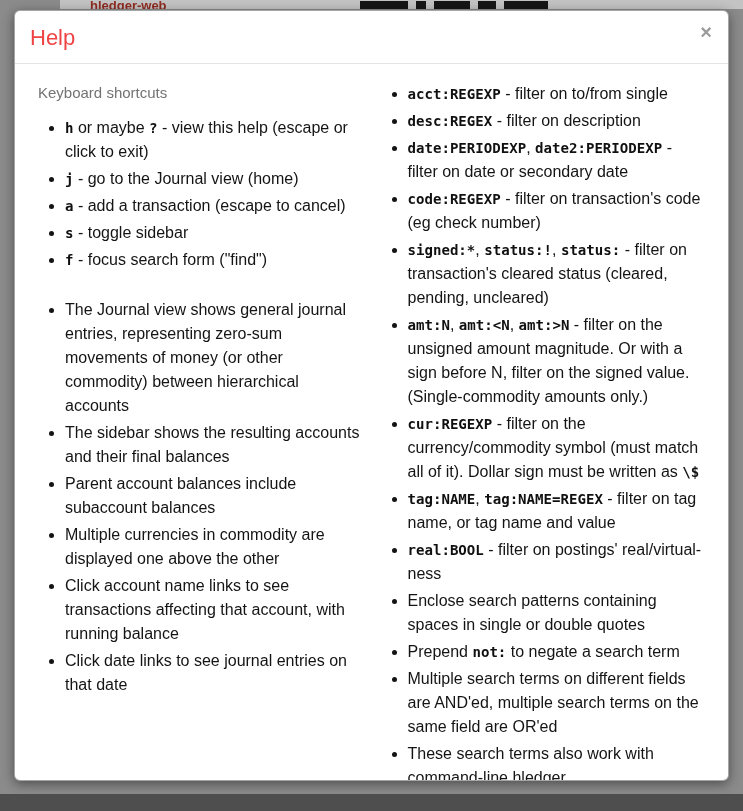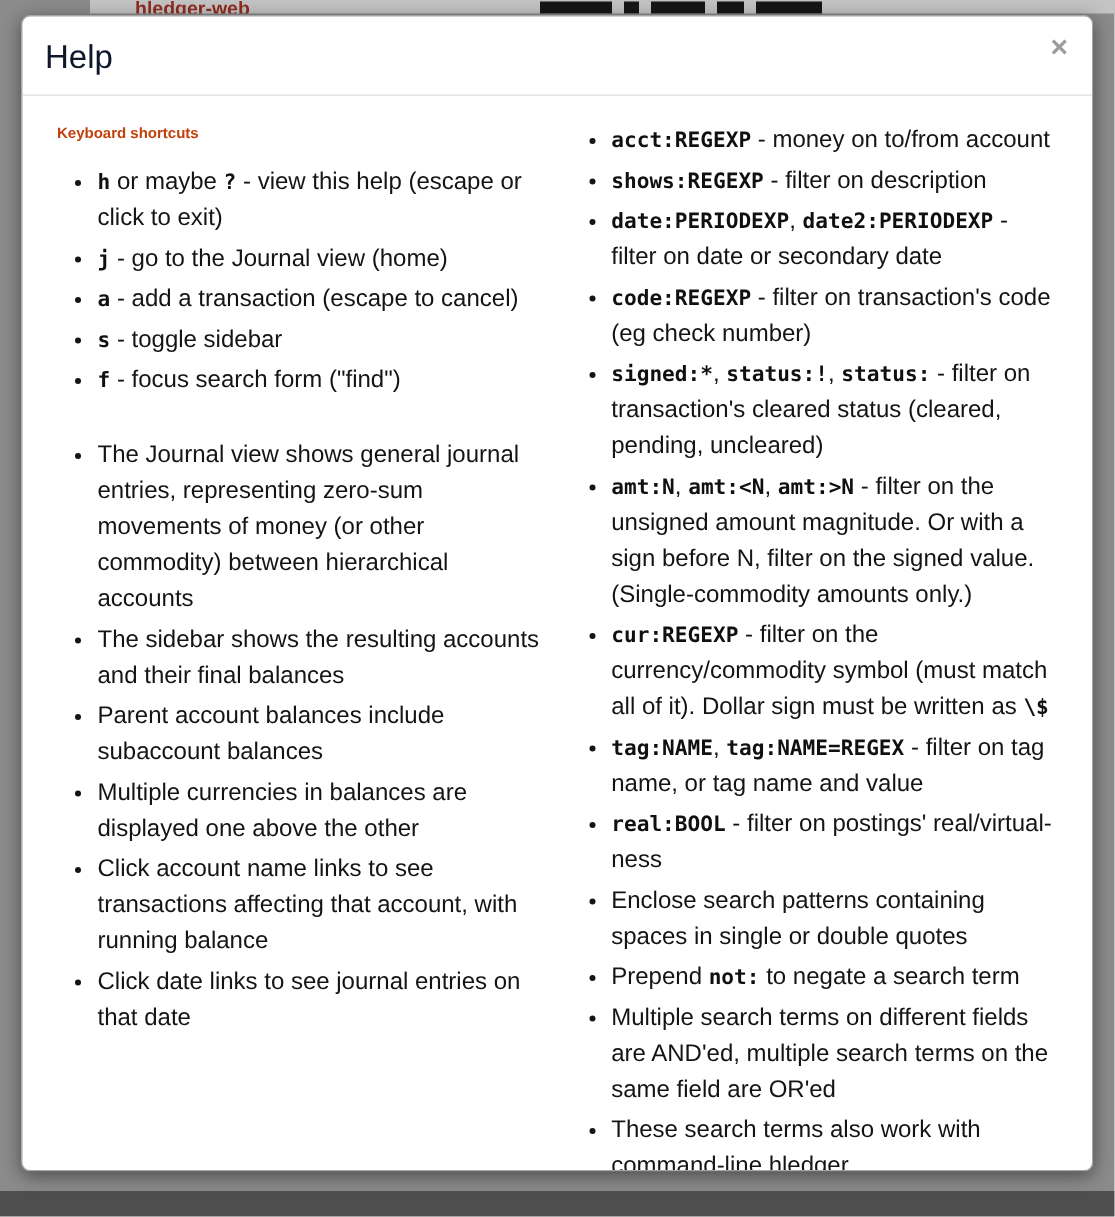--- a/index.html
+++ b/index.html
@@ -31,30 +31,30 @@
     position:absolute;left:0;right:0;bottom:0;height:17px;background:var(--band);
   }
   .modal{
     position:absolute;left:14px;top:10px;width:715px;height:771px;
     background:#fff;border:1px solid rgba(0,0,0,.35);border-radius:6px;
     box-shadow:0 3px 12px rgba(0,0,0,.45);overflow:hidden;
   }
   .modal-header{
     position:relative;padding:14px 15px 12px;border-bottom:1px solid #e5e5e5;
   }
-  .modal-title{font-size:22px;font-weight:500;color:#0f172a;line-height:1.2;}
+  .modal-title{font-size:22px;font-weight:500;color:#ef4444;line-height:1.2;}
   .close{
     position:absolute;right:12px;top:9px;background:none;border:0;padding:2px 4px;
     font-size:20px;font-weight:bold;color:#9b9b9b;cursor:pointer;line-height:1;
     font-family:"Liberation Sans", sans-serif;
   }
   .modal-body{display:flex;padding:18px 14px 10px;}
   .col{flex:1 1 50%;min-width:0;padding:0 9px;}
   .section-heading{
-    font-size:10px;font-weight:bold;color:#c2410c;margin:2px 0 15px;
+    font-size:15px;font-weight:normal;color:#737373;margin:2px 0 15px;
   }
   .col ul{margin:0 0 26px;padding-left:27px;}
   .col li{
     font-size:16px;line-height:1.5;color:#141414;margin:0 0 3px;
   }
   .code{
     font-family:"DejaVu Sans Mono", monospace;
     font-weight:bold;font-size:.88em;color:#101010;
   }
 </style>
@@ -86,29 +86,29 @@
           <li><span class="code">h</span><span> or maybe </span><span class="code">?</span><span> - view this help (escape or click to exit)</span></li>
           <li><span class="code">j</span><span> - go to the Journal view (home)</span></li>
           <li><span class="code">a</span><span> - add a transaction (escape to cancel)</span></li>
           <li><span class="code">s</span><span> - toggle sidebar</span></li>
           <li><span class="code">f</span><span> - focus search form ("find")</span></li>
         </ul>
         <ul>
           <li><span>The Journal view shows general journal entries, representing zero-sum movements of money (or other commodity) between hierarchical accounts</span></li>
           <li><span>The sidebar shows the resulting accounts and their final balances</span></li>
           <li><span>Parent account balances include subaccount balances</span></li>
-          <li><span>Multiple currencies in balances are displayed one above the other</span></li>
+          <li><span>Multiple currencies in commodity are displayed one above the other</span></li>
           <li><span>Click account name links to see transactions affecting that account, with running balance</span></li>
           <li><span>Click date links to see journal entries on that date</span></li>
         </ul>
       </div>
     <div class="col">
         <ul>
-          <li><span class="code">acct:REGEXP</span><span> - money on to/from account</span></li>
-          <li><span class="code">shows:REGEXP</span><span> - filter on description</span></li>
+          <li><span class="code">acct:REGEXP</span><span> - filter on to/from single</span></li>
+          <li><span class="code">desc:REGEX</span><span> - filter on description</span></li>
           <li><span class="code">date:PERIODEXP</span><span>, </span><span class="code">date2:PERIODEXP</span><span> - filter on date or secondary date</span></li>
           <li><span class="code">code:REGEXP</span><span> - filter on transaction's code (eg check number)</span></li>
           <li><span class="code">signed:*</span><span>, </span><span class="code">status:!</span><span>, </span><span class="code">status:</span><span> - filter on transaction's cleared status (cleared, pending, uncleared)</span></li>
           <li><span class="code">amt:N</span><span>, </span><span class="code">amt:&lt;N</span><span>, </span><span class="code">amt:&gt;N</span><span> - filter on the unsigned amount magnitude. Or with a sign before N, filter on the signed value. (Single-commodity amounts only.)</span></li>
           <li><span class="code">cur:REGEXP</span><span> - filter on the currency/commodity symbol (must match all of it). Dollar sign must be written as </span><span class="code">\$</span></li>
           <li><span class="code">tag:NAME</span><span>, </span><span class="code">tag:NAME=REGEX</span><span> - filter on tag name, or tag name and value</span></li>
           <li><span class="code">real:BOOL</span><span> - filter on postings' real/virtual-ness</span></li>
           <li><span>Enclose search patterns containing spaces in single or double quotes</span></li>
           <li><span>Prepend </span><span class="code">not:</span><span> to negate a search term</span></li>
           <li><span>Multiple search terms on different fields are AND'ed, multiple search terms on the same field are OR'ed</span></li>

